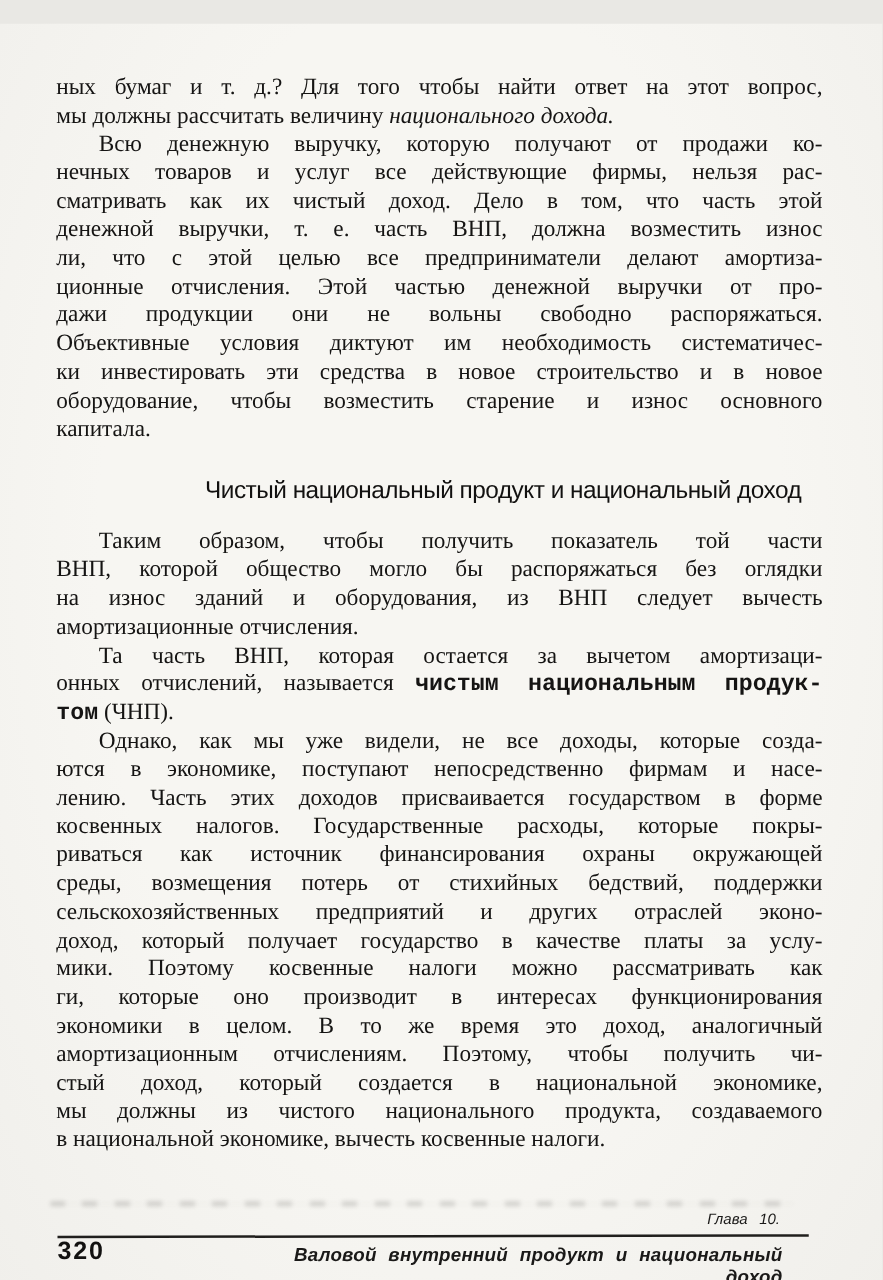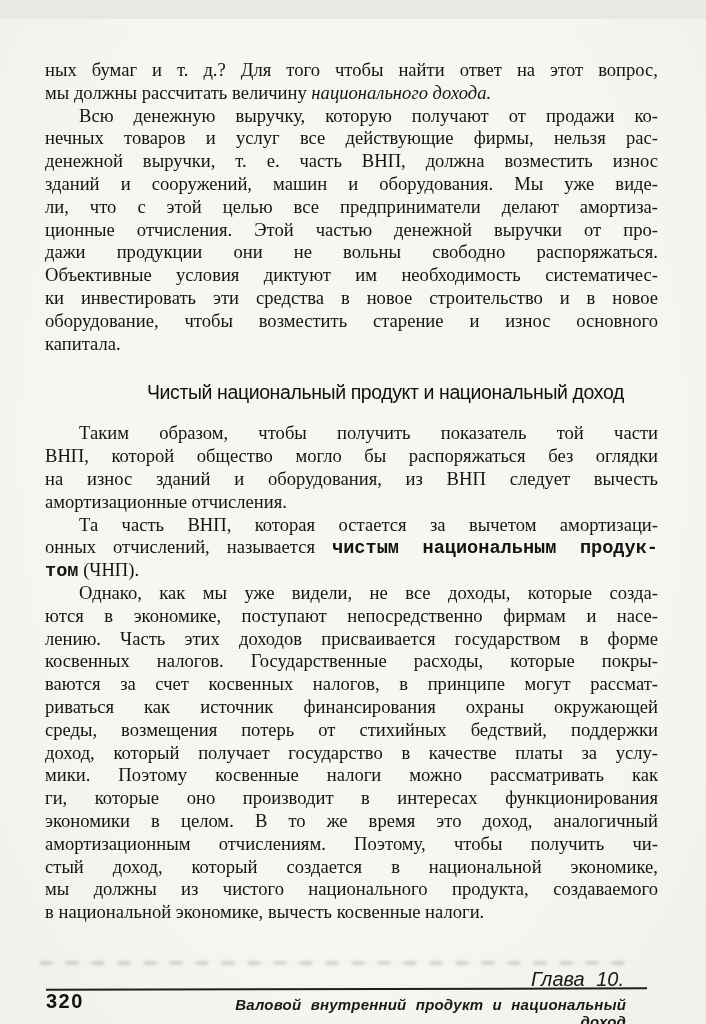--- a/index.html
+++ b/index.html
@@ -33,20 +33,21 @@
   .line.last {
     text-align-last: left;
   }
   .para.indent .line:first-child { text-indent: 34px; }
   .seg-normal { font-style: normal; font-weight: normal; }
   .seg-italic { font-style: italic; }
   .seg-bold   { font-weight: bold; font-family: Liberation Mono, monospace; }
   .heading {
     margin: 26px 0 18px 0;
     padding-left: 102px;
+    text-align: center;
     font-family: "Liberation Sans", sans-serif;
     font-size: 19.5px;
     line-height: 23px;
     letter-spacing: -0.4px;
     font-weight: normal;
     color: #121110;
   }
   .scan-smudge {
     position: absolute;
     left: 40px; top: 942px;
@@ -55,21 +56,21 @@
       rgba(70,68,64,0.45) 0 12px, rgba(70,68,64,0.04) 12px 26px);
     filter: blur(1.6px);
     opacity: 0.45;
     border-radius: 2px;
   }
   .chapter-label {
     position: absolute;
     right: 82px; top: 949px;
     font-family: "Liberation Sans", sans-serif;
     font-style: italic;
-    font-size: 20px;
+    font-size: 12px;
     word-spacing: 6px;
     color: #1a1918;
   }
   .footer-rule {
     position: absolute;
     left: 46px; top: 969px;
     width: 601px; height: 2.2px;
     background: #201f1d;
     transform: rotate(-0.12deg);
   }
@@ -102,22 +103,22 @@
 <div class="page">
 
   <div class="body-text">
       <div class="para">
         <div class="line"><span class="seg-normal">ных бумаг и т. д.? Для того чтобы найти ответ на этот вопрос,</span></div>
         <div class="line last"><span class="seg-normal">мы должны рассчитать величину </span><span class="seg-italic">национального дохода.</span></div>
       </div>
       <div class="para indent">
         <div class="line"><span class="seg-normal">Всю денежную выручку, которую получают от продажи ко-</span></div>
         <div class="line"><span class="seg-normal">нечных товаров и услуг все действующие фирмы, нельзя рас-</span></div>
+        <div class="line"><span class="seg-normal">сматривать как их чистый доход. Дело в том, что часть этой</span></div>
         <div class="line"><span class="seg-normal">денежной выручки, т. е. часть ВНП, должна возместить износ</span></div>
-        <div class="line"><span class="seg-normal">зданий и сооружений, машин и оборудования. Мы уже виде-</span></div>
         <div class="line"><span class="seg-normal">ли, что с этой целью все предприниматели делают амортиза-</span></div>
         <div class="line"><span class="seg-normal">ционные отчисления. Этой частью денежной выручки от про-</span></div>
         <div class="line"><span class="seg-normal">дажи продукции они не вольны свободно распоряжаться.</span></div>
         <div class="line"><span class="seg-normal">Объективные условия диктуют им необходимость систематичес-</span></div>
         <div class="line"><span class="seg-normal">ки инвестировать эти средства в новое строительство и в новое</span></div>
         <div class="line"><span class="seg-normal">оборудование, чтобы возместить старение и износ основного</span></div>
         <div class="line last"><span class="seg-normal">капитала.</span></div>
       </div>
       <div class="heading">Чистый национальный продукт и национальный доход</div>
       <div class="para indent">
@@ -129,23 +130,23 @@
       <div class="para indent">
         <div class="line"><span class="seg-normal">Та часть ВНП, которая остается за вычетом амортизаци-</span></div>
         <div class="line"><span class="seg-normal">онных отчислений, называется </span><span class="seg-bold">чистым национальным продук-</span></div>
         <div class="line last"><span class="seg-bold">том</span><span class="seg-normal"> (ЧНП).</span></div>
       </div>
       <div class="para indent">
         <div class="line"><span class="seg-normal">Однако, как мы уже видели, не все доходы, которые созда-</span></div>
         <div class="line"><span class="seg-normal">ются в экономике, поступают непосредственно фирмам и насе-</span></div>
         <div class="line"><span class="seg-normal">лению. Часть этих доходов присваивается государством в форме</span></div>
         <div class="line"><span class="seg-normal">косвенных налогов. Государственные расходы, которые покры-</span></div>
-        <div class="line"><span class="seg-normal">ваются за счет косвенных налогов, в принципе могут рассмат-</span></div>
         <div class="line"><span class="seg-normal">риваться как источник финансирования охраны окружающей</span></div>
         <div class="line"><span class="seg-normal">среды, возмещения потерь от стихийных бедствий, поддержки</span></div>
+        <div class="line"><span class="seg-normal">сельскохозяйственных предприятий и других отраслей эконо-</span></div>
         <div class="line"><span class="seg-normal">доход, который получает государство в качестве платы за услу-</span></div>
         <div class="line"><span class="seg-normal">мики. Поэтому косвенные налоги можно рассматривать как</span></div>
         <div class="line"><span class="seg-normal">ги, которые оно производит в интересах функционирования</span></div>
         <div class="line"><span class="seg-normal">экономики в целом. В то же время это доход, аналогичный</span></div>
         <div class="line"><span class="seg-normal">амортизационным отчислениям. Поэтому, чтобы получить чи-</span></div>
         <div class="line"><span class="seg-normal">стый доход, который создается в национальной экономике,</span></div>
         <div class="line"><span class="seg-normal">мы должны из чистого национального продукта, создаваемого</span></div>
         <div class="line last"><span class="seg-normal">в национальной экономике, вычесть косвенные налоги.</span></div>
       </div>
     </div>

